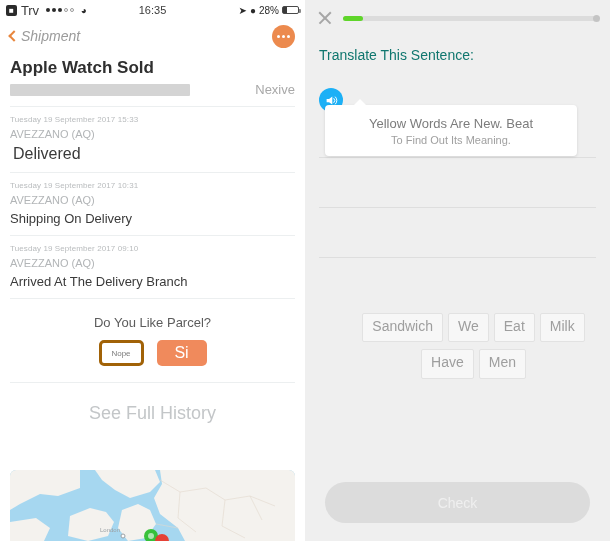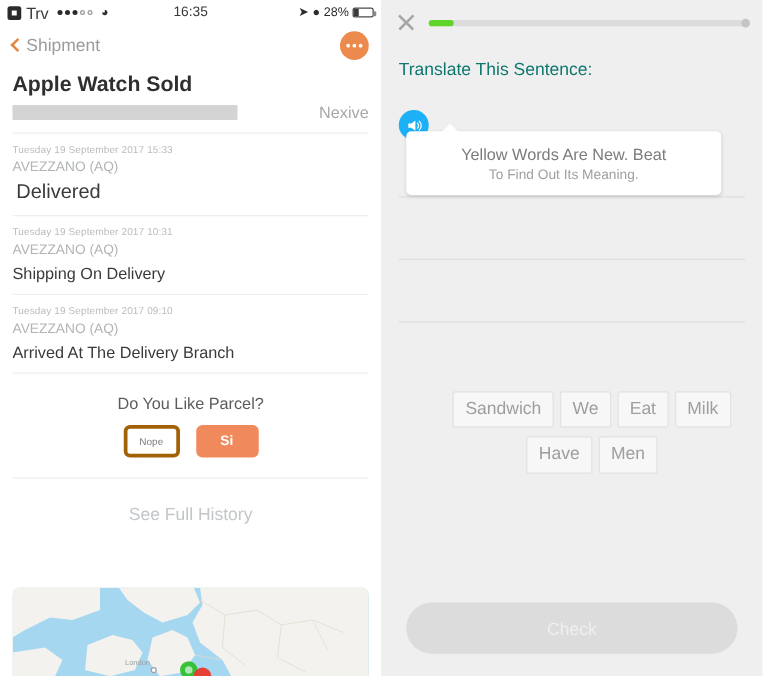--- a/index.html
+++ b/index.html
@@ -59,21 +59,21 @@
   .nav-bar {
     height: 32px; display: flex; align-items: center;
     padding: 0 10px; position: relative;
   }
   .back-link { display: flex; align-items: center; gap: 3px; cursor: pointer; }
   .chev-left {
     display:inline-block; width: 8px; height: 8px;
     border-left: 2px solid #e8863c; border-bottom: 2px solid #e8863c;
     transform: rotate(45deg);
   }
-  .back-label { font-size: 14px; color: #9b9b9b; }
+  .back-label { font-size: 14px; color: #9b9b9b; font-style: italic; }
   .more-btn {
     margin-left: auto;
     width: 23px; height: 23px; border-radius: 50%;
     background: #ec8a4e; display: flex; align-items: center;
     justify-content: center; gap: 2px; cursor: pointer;
   }
   .more-btn span { width: 3px; height: 3px; border-radius: 50%; background: #fff; }
 
   .ship-title {
     font-size: 17px; font-weight: bold; color: #2f2f2f;
@@ -105,25 +105,25 @@
   .feedback-btns {
     display: flex; justify-content: center; gap: 13px; margin-top: 10px;
   }
   .btn-no {
     width: 45px; height: 26px; border: 3px solid #a16207; border-radius: 5px;
     background: #fff; font-size: 8px; color: #7c7c7c;
     display: flex; align-items: center; justify-content: center; cursor: pointer;
   }
   .btn-yes {
     width: 50px; height: 26px; border-radius: 5px; background: #f08a5c;
-    color: #ffffff; font-size: 11px;
-    display: flex; align-items: center; justify-content: center; cursor: pointer; font-weight: bold;
+    color: #ffffff; font-size: 16px;
+    display: flex; align-items: center; justify-content: center; cursor: pointer;
   }
   .history-link {
-    text-align: center; font-size: 14px; color: #c3c6c8;
+    text-align: center; font-size: 18px; color: #c3c6c8;
     padding-top: 20px; cursor: pointer;
   }
 
   .map {
     position: absolute; left: 10px; right: 10px; top: 470px; height: 71px;
     border-radius: 6px 6px 0 0; overflow: hidden;
     background: #eef3ef;
   }
   .map svg { display: block; width: 100%; height: 100%; }
 

